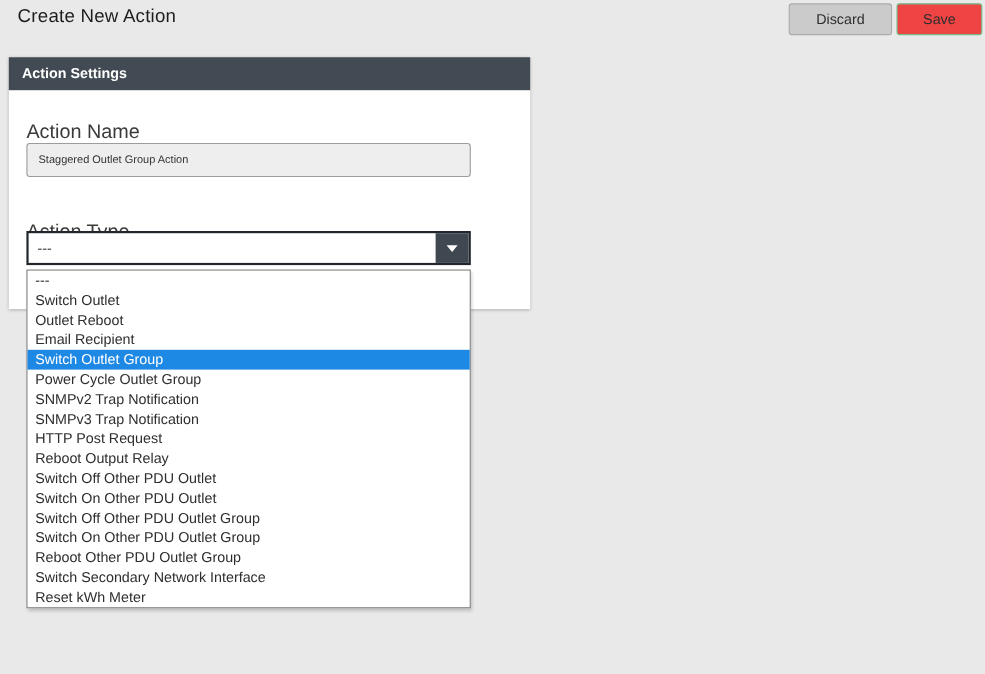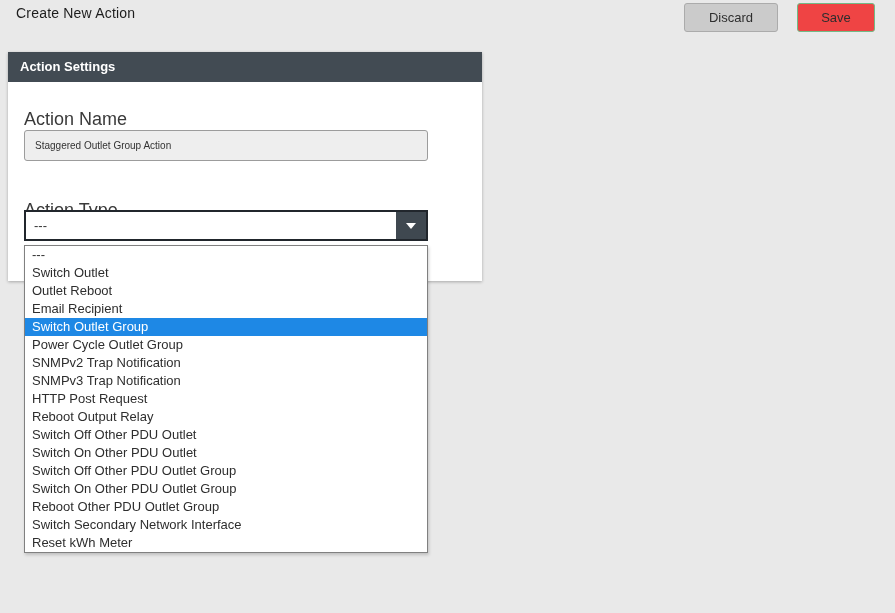--- a/index.html
+++ b/index.html
@@ -9,30 +9,30 @@
     background: #e9e9e9;
     font-family: "Liberation Sans", "DejaVu Sans", sans-serif;
     color: #2e2e2e;
     overflow: hidden;
   }
 
   
   .page-title {
     position: absolute;
     left: 16px; top: 5px;
-    font-size: 14px;
+    font-size: 17px;
     font-weight: 400;
     color: #1d1d1d;
     letter-spacing: 0.2px;
   }
   .header-buttons {
     position: absolute;
-    top: 3px; right: 20px;
+    top: 3px; right: 2px;
     display: flex;
-    gap: 19px;
+    gap: 4px;
     padding-left: 20px;
   }
   .btn {
     height: 29px;
     border-radius: 3px;
     font-family: inherit;
     font-size: 13px;
     color: #2e2e2e;
     cursor: pointer;
     padding: 0 12px;

